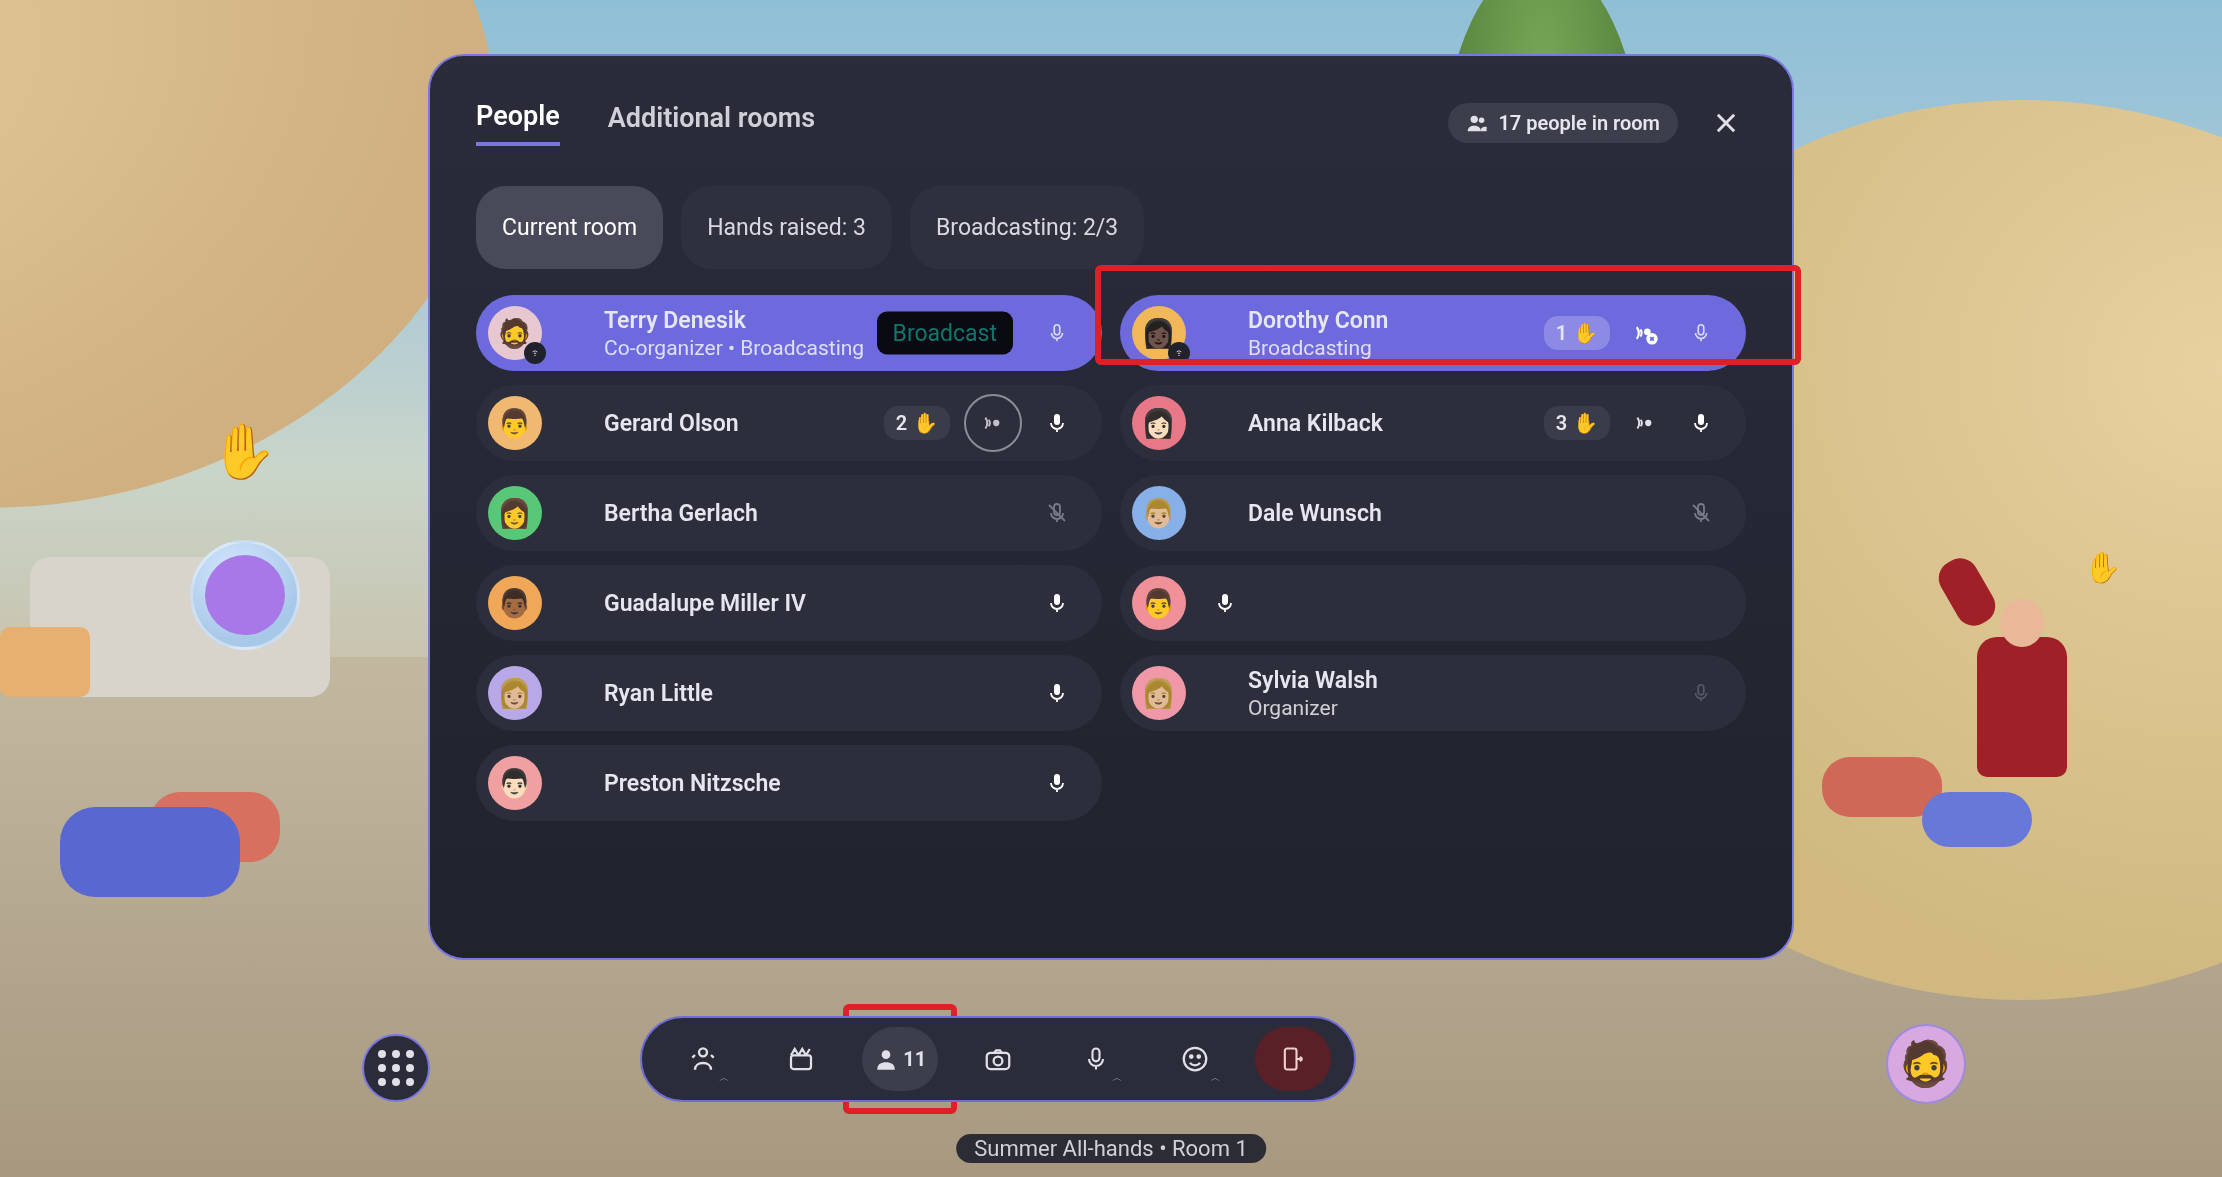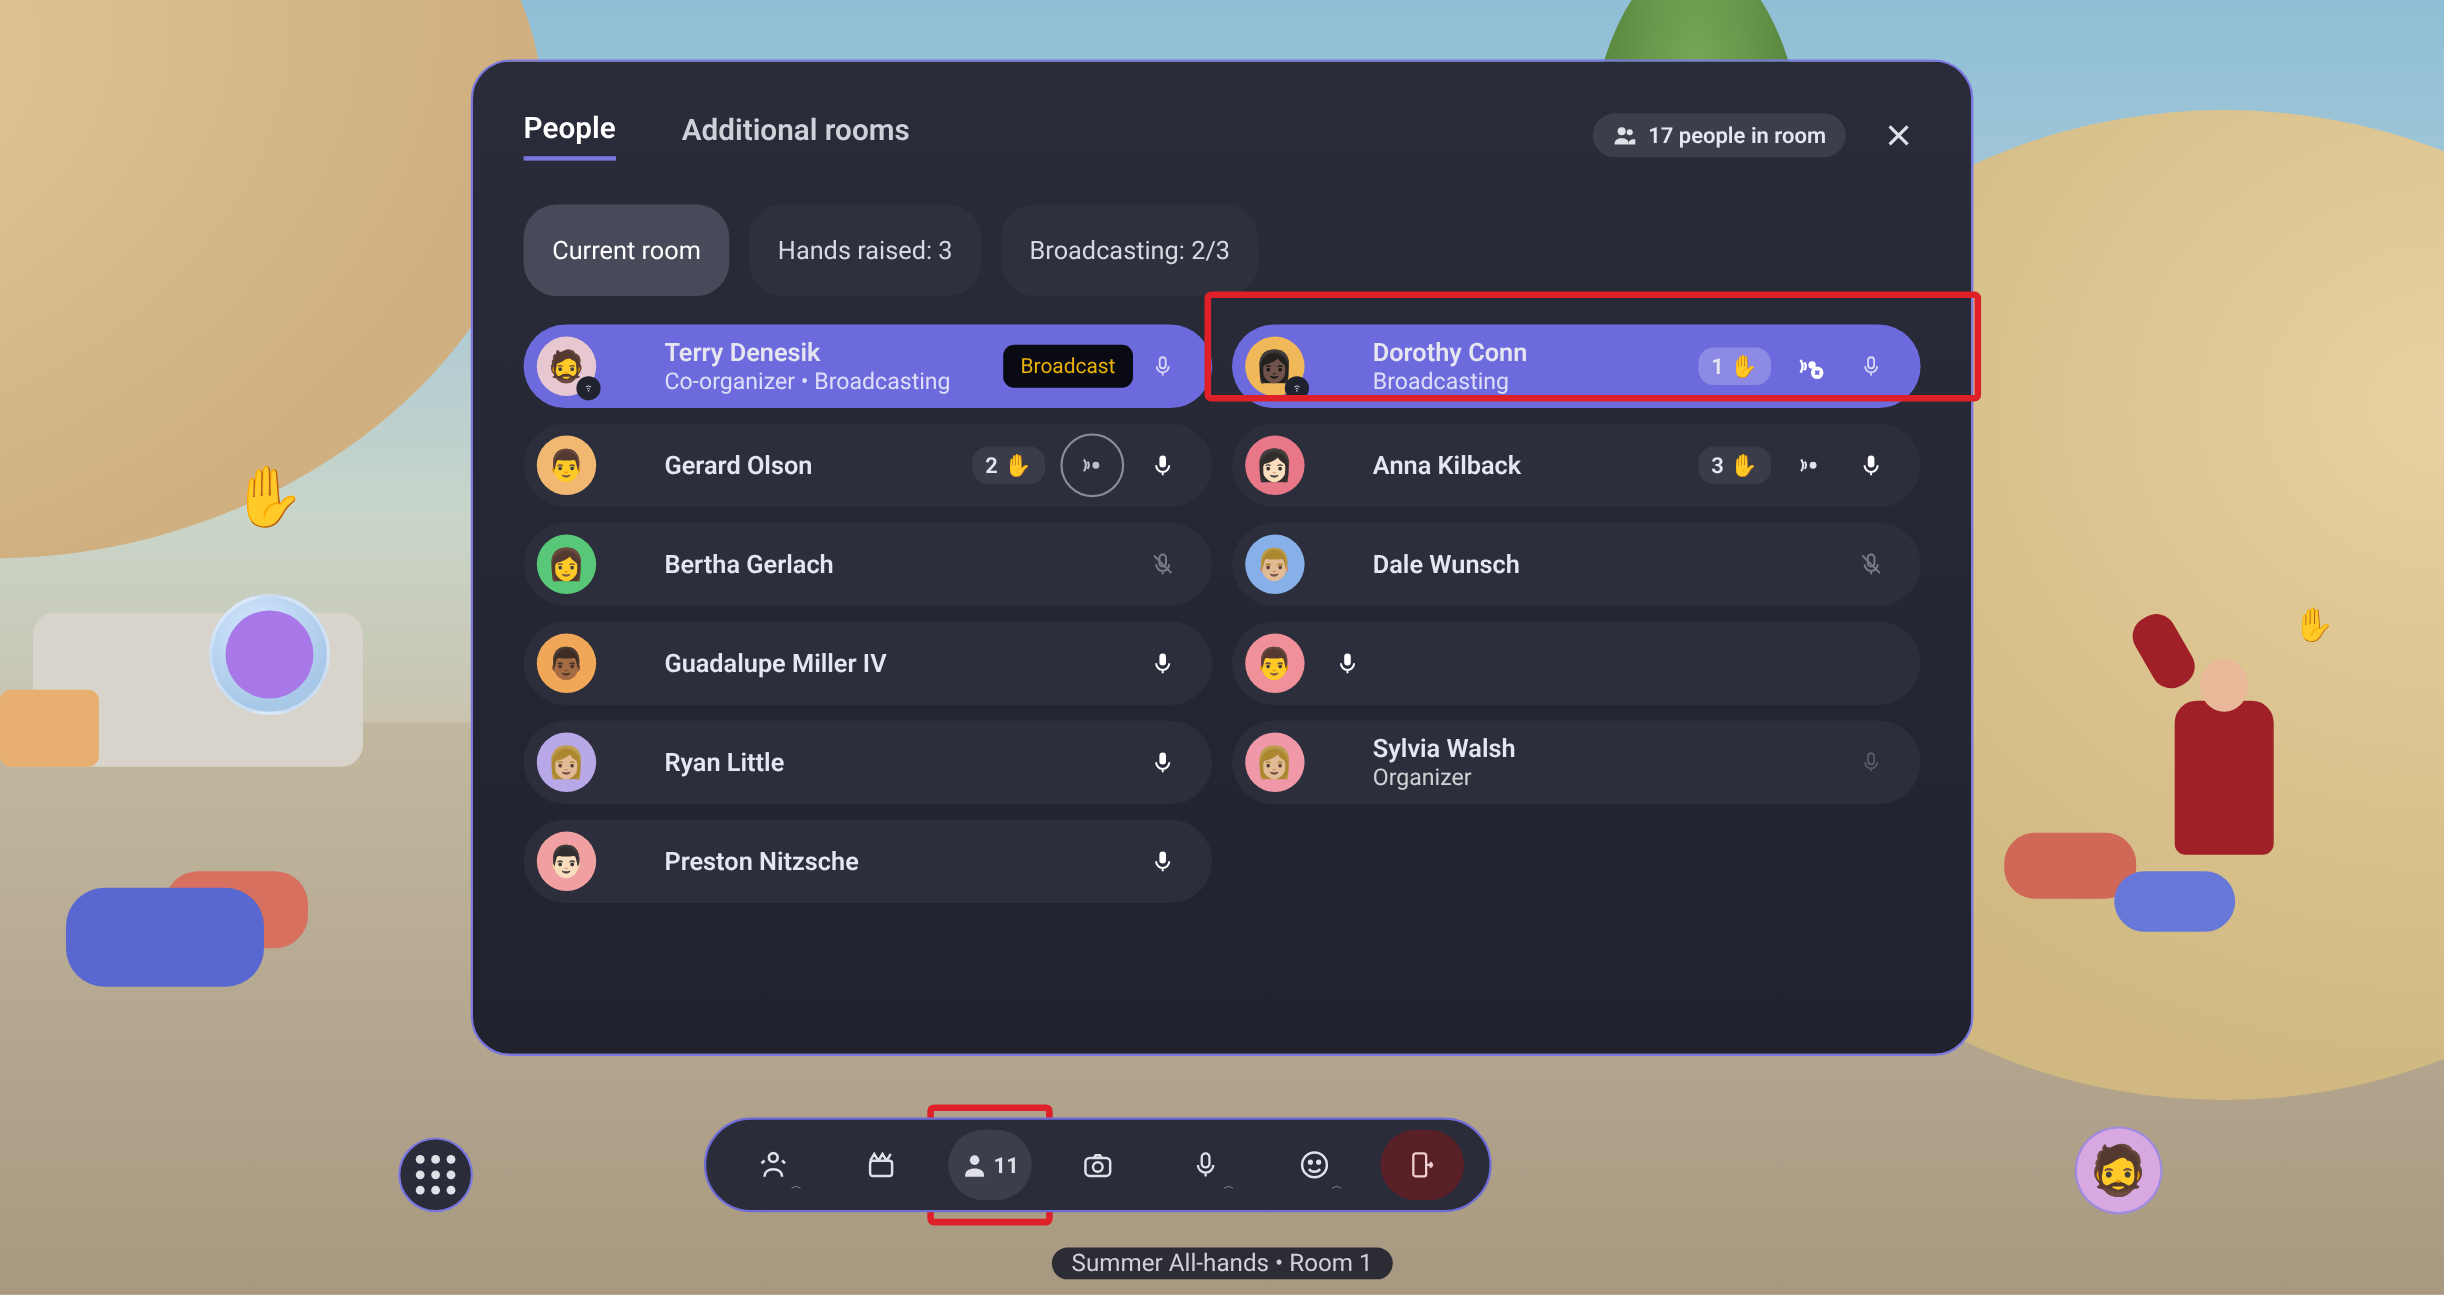--- a/index.html
+++ b/index.html
@@ -72,21 +72,21 @@
     left: 428px; top: 54px;
     width: 1366px; height: 906px;
     background: linear-gradient(180deg, #2a2c3a 0%, #20222e 100%);
     border: 2px solid #7a78e0;
     border-radius: 36px;
     padding: 44px 46px 30px 46px;
     color: #e6e6f0;
   }
 
   .panel-header { display: flex; align-items: center; justify-content: space-between; }
-  .tabs { display: flex; gap: 60px; align-items: center; }
+  .tabs { display: flex; gap: 48px; align-items: center; }
   .tab { font-size: 27px; font-weight: 600; color: #d0d0d8; padding-bottom: 10px; cursor: pointer; }
   .tab.active { color: #fff; border-bottom: 4px solid #7a78e0; }
 
   .header-right { display: flex; align-items: center; gap: 28px; }
   .people-count-pill {
     display: flex; align-items: center; gap: 10px;
     background: #3c3e4c; border-radius: 20px; padding: 8px 18px;
     font-size: 20px; font-weight: 600;
   }
   .close-btn { width: 40px; height: 40px; display:flex; align-items:center; justify-content:center; cursor:pointer; font-size:30px; }
@@ -133,23 +133,23 @@
   .icon-btn {
     width: 42px; height: 42px; display:flex; align-items:center; justify-content:center;
     color: #e0e0e8;
   }
   .broadcast-btn-hover {
     width: 58px; height: 58px; border: 2px solid #8a8c98; border-radius: 50%;
     display:flex; align-items:center; justify-content:center; cursor:pointer;
   }
 
   .tooltip {
-    position: absolute; background: #0a0a12; color: #eab308;
-    font-size: 19px; padding: 8px 16px; border-radius: 10px;
-    right: 72px; top: 50%; transform: translateY(-50%);
+    position: absolute; background: #0a0a12; color: #0f766e;
+    font-size: 23px; padding: 8px 16px; border-radius: 10px;
+    right: 89px; top: 50%; transform: translateY(-50%);
     white-space: nowrap;
   }
 
   .red-highlight-box {
     position: absolute; border: 6px solid #e02028; border-radius: 6px;
     pointer-events: none;
   }
   .red-box-row { left: 1095px; top: 265px; width: 706px; height: 100px; }
   .red-box-dock { left: 843px; top: 1004px; width: 114px; height: 110px; }
 

